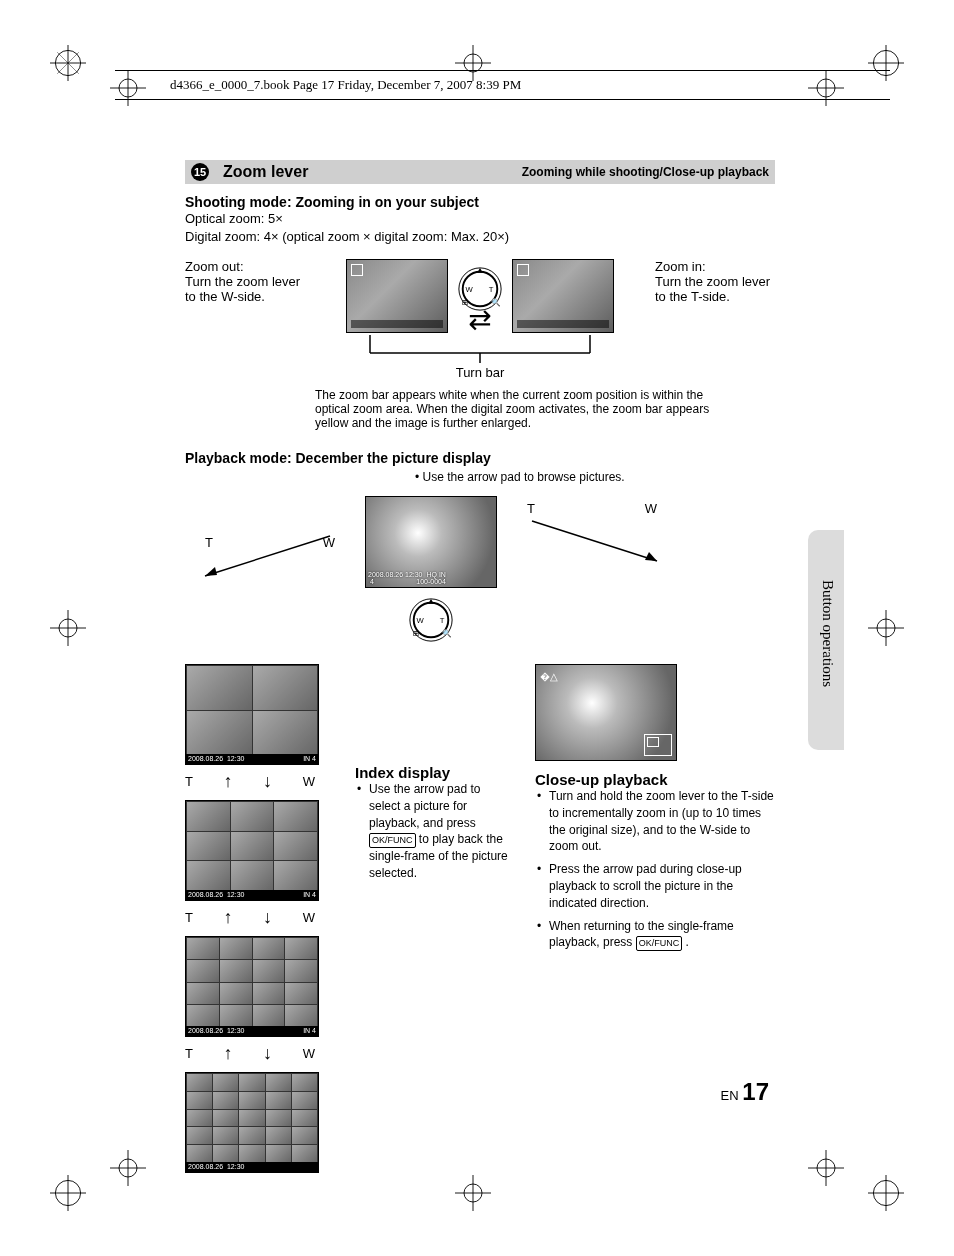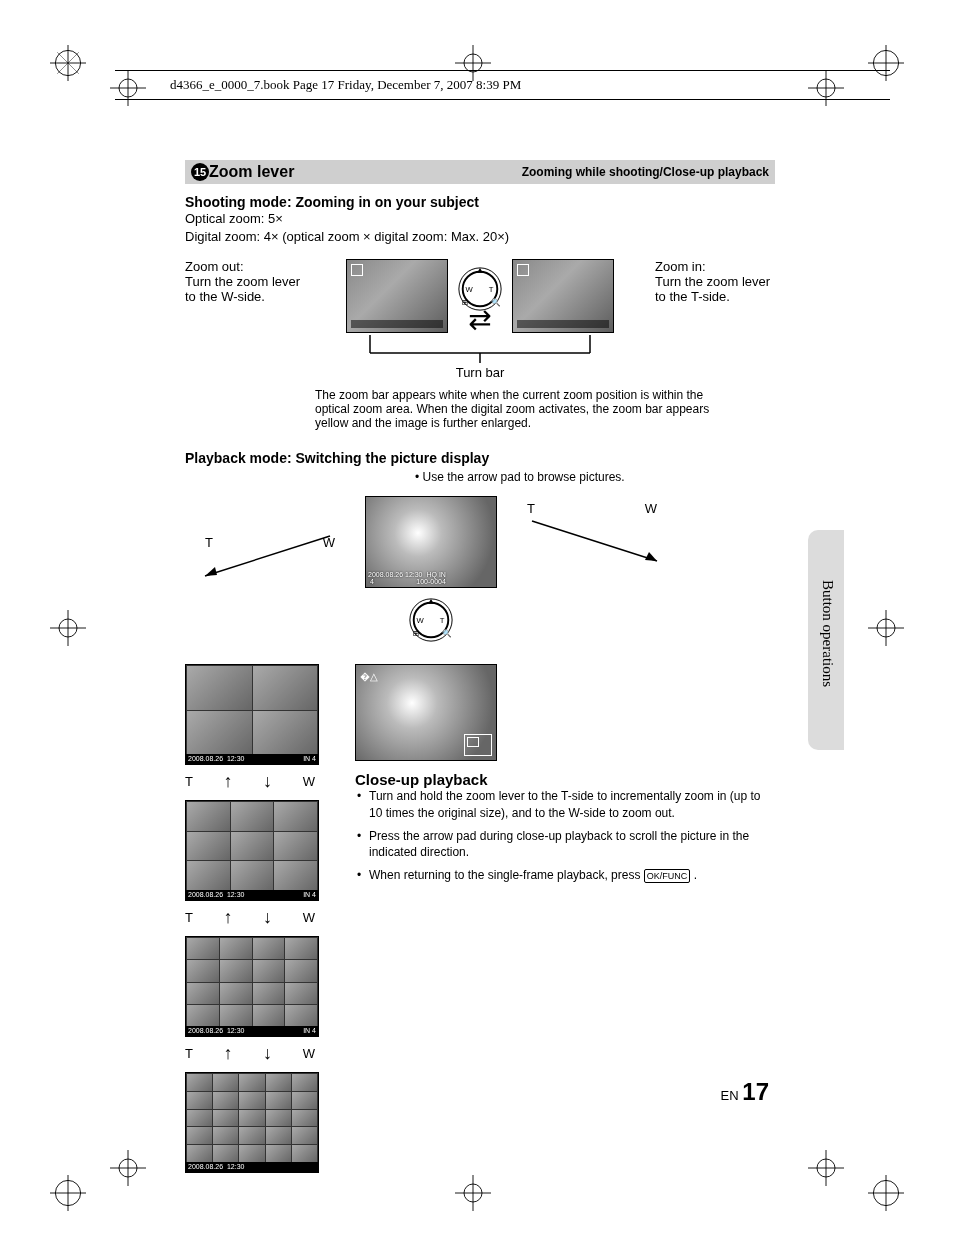--- a/index.html
+++ b/index.html
@@ -47,21 +47,21 @@
   .title-bar .num {
     background: #000;
     color: #fff;
     width: 18px;
     height: 18px;
     border-radius: 50%;
     font-size: 11px;
     display: inline-flex;
     align-items: center;
     justify-content: center;
-    margin-right: 0;
+    margin-right: 14px;
   }
   .title-bar .main { font-size: 16px; flex: 1; }
   .title-bar .sub { font-size: 12px; font-weight: bold; }
   .h2 { font-weight: bold; font-size: 14px; margin-top: 10px; }
   .body { font-size: 13px; line-height: 1.35; }
   .shooting-row {
     display: flex;
     margin-top: 14px;
     align-items: flex-start;
   }
@@ -278,21 +278,21 @@
       </svg>
       <div class="zoom-bar-label" style="margin-top:0">Turn bar</div>
     </div>
     <div class="col-text" style="white-space:pre-line">Zoom in:
 Turn the zoom lever to the T-side.</div>
   </div>
 
   <div class="zoom-note">The zoom bar appears white when the current zoom position is within the optical zoom area. When the digital zoom activates, the zoom bar appears yellow and the image is further enlarged.</div>
 
   <div class="playback-section">
-    <div class="h2">Playback mode: Switching the picture display</div>
+    <div class="h2">Playback mode: December the picture display</div>
     <div class="single-frame-note">• <span>Use the arrow pad to browse pictures.</span></div>
 
     <div style="display:flex; gap:30px; margin-top:12px; align-items:flex-start;">
       <div style="width:150px; text-align:right; padding-top:35px;">
         <svg width="150" height="50">
             <line x1="145" y1="5" x2="20" y2="45" class="connector"></line>
             <polygon points="20,45 30,36 32,44" fill="#000"></polygon>
           </svg>
         <div style="display:flex; justify-content:space-between; width:130px; margin-left:auto; font-size:13px; margin-top:-50px;">
           <span>T</span>
@@ -410,20 +410,26 @@
             <div class="cell"></div>
           <div class="cell"></div>
             <div class="cell"></div>
             <div class="cell"></div>
             <div class="cell"></div>
             <div class="cell"></div>
           <div class="bottombar"><span>2008.08.26</span>&nbsp;&nbsp;<span>12:30</span></div>
         </div>
       </div>
 
+      <div class="col-mid">
+        <div class="section-h" style="margin-top:100px">Index display</div>
+        <div class="bullet">
+          <span>Use the arrow pad to select a picture for playback, and press <span class="ok-btn">OK/FUNC</span> to play back the single-frame of the picture selected.</span>
+        </div>
+      </div>
 
       <div class="col-right">
         <div class="big-flower" style="width:140px;height:95px;margin-bottom:10px">
           <div style="position:absolute;top:4px;left:4px;color:#fff;font-size:10px">�△</div>
           <div style="position:absolute;bottom:4px;right:4px;width:26px;height:20px;border:1px solid #fff;">
               <div style="width:10px;height:8px;border:1px solid #fff;margin:2px"></div>
             </div>
         </div>
         <div class="section-h">Close-up playback</div>
         <div class="bullet">Turn and hold the zoom lever to the T-side to incrementally zoom in (up to 10 times the original size), and to the W-side to zoom out.</div>

